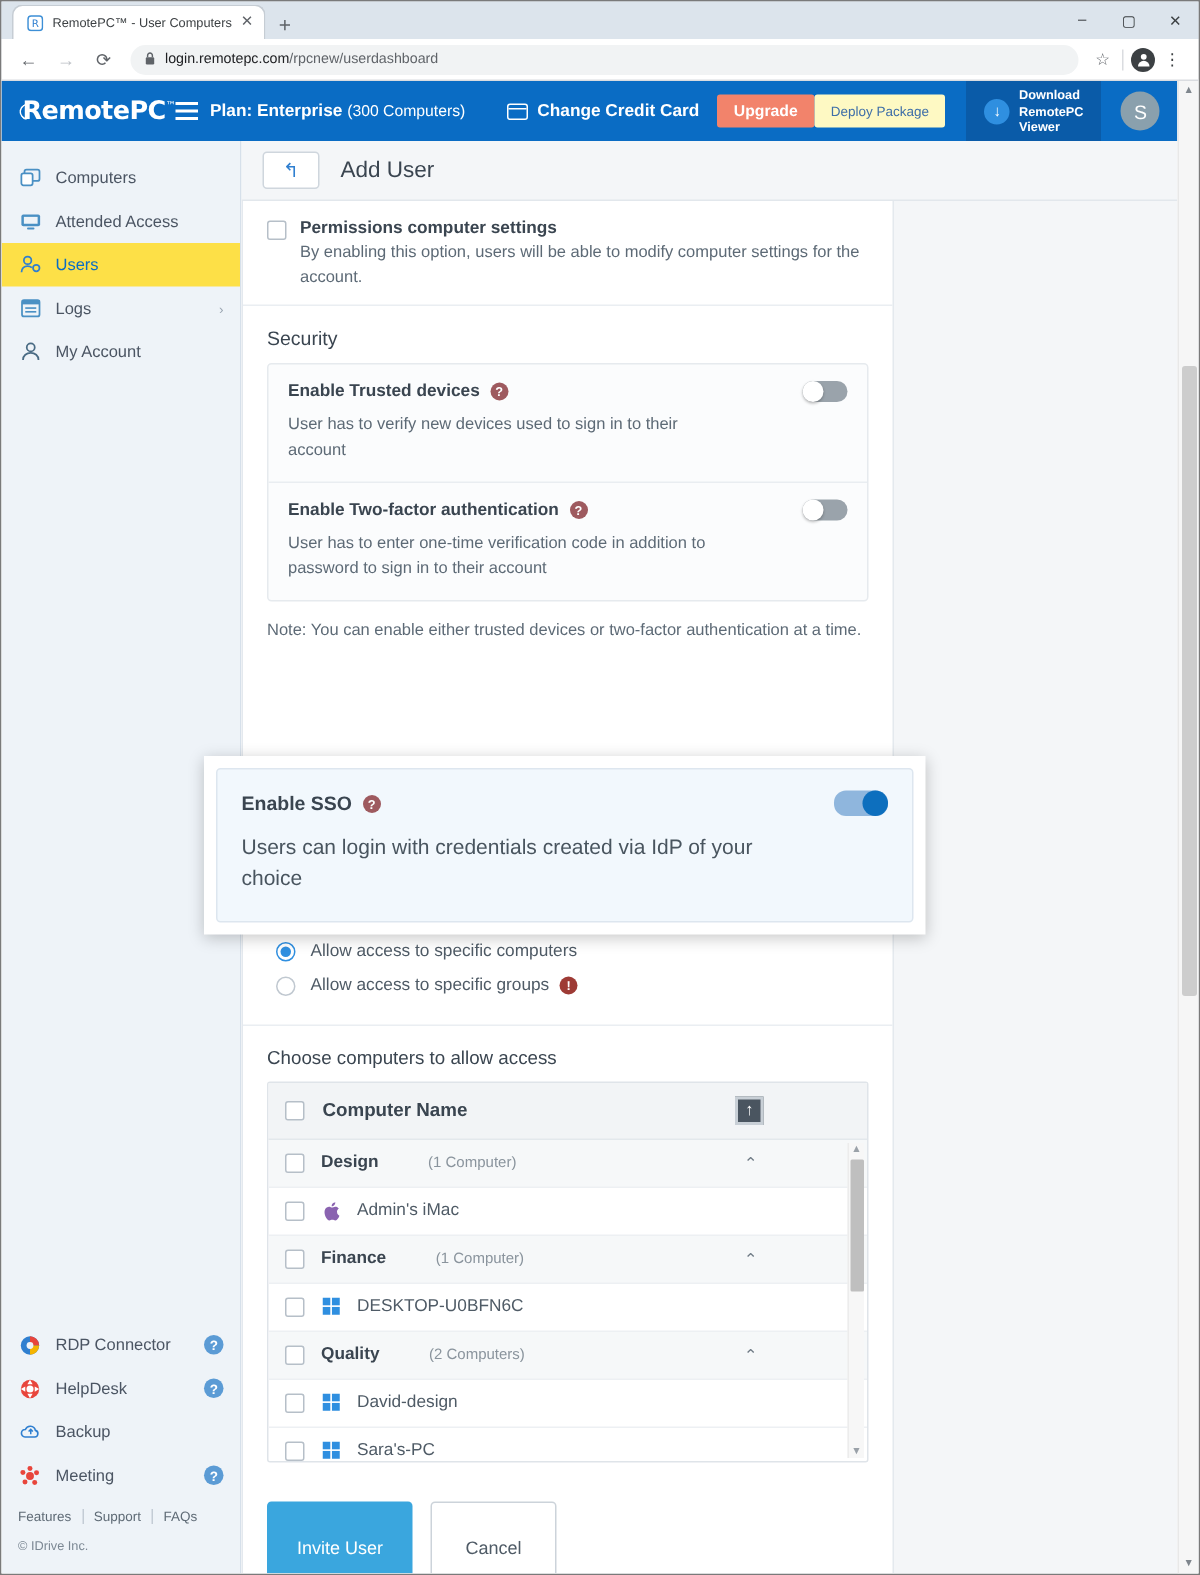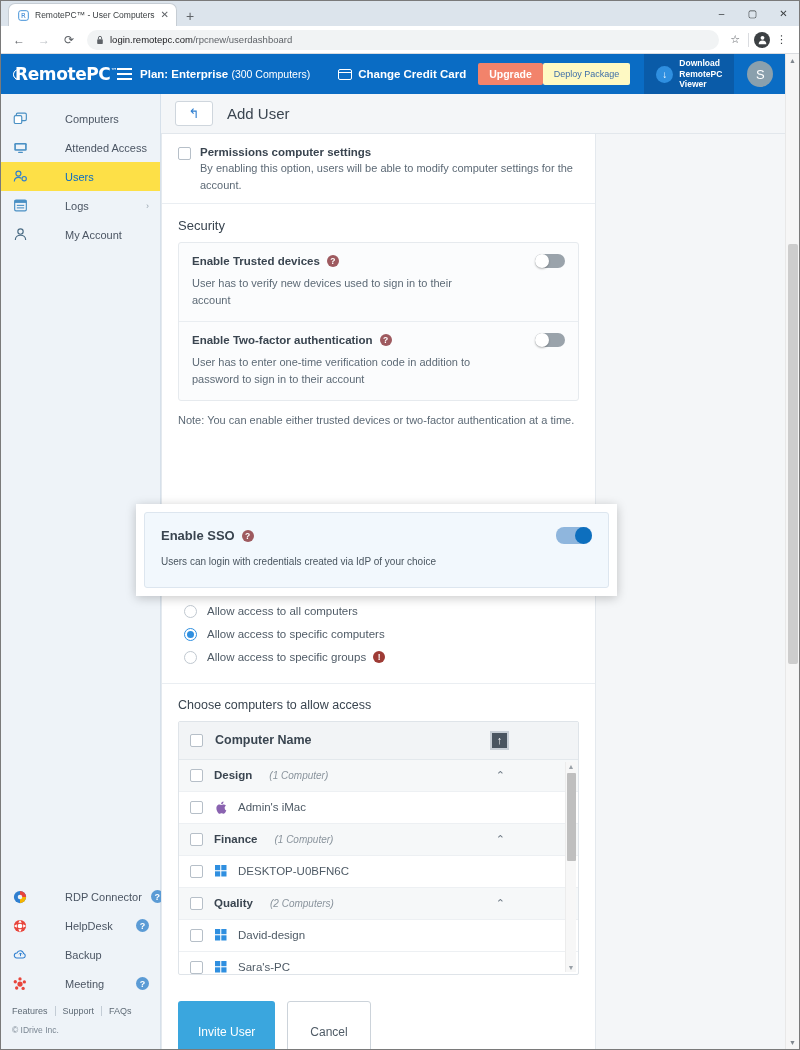--- a/index.html
+++ b/index.html
@@ -184,21 +184,21 @@
     padding: 0 11px; gap: 9px; cursor: pointer;
     font-size: 11px; color: #4b5563; position: relative;
   }
   .nav-item.active {
     background: #fde047; color: #0a6cc4; font-weight: normal;
   }
   .nav-ico {
     width: 16px; height: 16px; flex: none;
     display: flex; align-items: center; justify-content: center;
   }
-  .nav-lab { flex: 1; white-space: nowrap; margin-left: 28px; }
+  .nav-lab { flex: 1; white-space: nowrap; }
   .nav-chev { font-size: 9px; color: #9aa5b1; }
   .nav-bottom { margin-top: auto; padding-bottom: 6px; }
   .help-dot {
     width: 13px; height: 13px; border-radius: 50%;
     background: #5b9bd5; color: #fff; font-size: 9px;
     display: flex; align-items: center; justify-content: center;
     font-weight: bold; flex: none;
   }
   .foot-links {
     display: flex; align-items: center; gap: 0;
@@ -290,21 +290,21 @@
     position: absolute; left: 135px; top: 450px;
     width: 481px; background: #ffffff;
     box-shadow: 0 2px 10px rgba(0,0,0,.22);
     padding: 8px; z-index: 20;
   }
   .sso-box {
     border: 1px solid #dde6ef; background: #f2f8fd;
     border-radius: 3px; padding: 14px 16px 18px;
   }
   .sso-title { font-size: 13px; font-weight: bold; color: #3a4550; }
-  .sso-desc { font-size: 10px; color: #49555f; line-height: 1.5; margin-top: 10px; max-width: 360px; }
+  .sso-desc { font-size: 14px; color: #49555f; line-height: 1.5; margin-top: 10px; max-width: 360px; }
   .sso-toggle { width: 36px; height: 17px; }
   .sso-toggle .knob { width: 17px; height: 17px; }
   .sso-toggle.on .knob { left: 19px; }
 
   
   .perm-sect { padding: 14px 16px 14px; border-bottom: 1px solid #eaeef2; }
   .perm-title { font-size: 13px; color: #3a4550; margin-bottom: 10px; }
   .radio-row { display: flex; align-items: center; gap: 10px; padding: 5px 0 5px 6px; cursor: pointer; }
   .radio {
     width: 13px; height: 13px; border-radius: 50%;
@@ -335,21 +335,21 @@
   }
   .list-scroll { position: relative; max-height: 214px; overflow: hidden; }
   .list-row {
     display: flex; align-items: center; gap: 11px;
     padding: 0 11px; height: 32px; border-bottom: 1px solid #edf0f3;
     cursor: pointer;
   }
   .list-row.group { background: #f6f8f9; }
   .list-row:last-child { border-bottom: none; }
   .grp-name { font-size: 11.5px; font-weight: bold; color: #3a4550; }
-  .grp-count { font-size: 10px; font-style: italic; color: #8a949d; margin-left: 6px; }
+  .grp-count { font-size: 10px; color: #8a949d; margin-left: 22px; }
   .chev-up { margin-left: auto; margin-right: 62px; font-size: 11px; color: #6e7a85; }
   .pc-icon { width: 13px; height: 13px; flex: none; display: flex; align-items: center; justify-content: center; }
   .pc-name { font-size: 11.5px; color: #4f5b66; }
   .list-sb {
     position: absolute; right: 2px; top: 2px; bottom: 2px; width: 11px;
     background: #f7f7f7; border-left: 1px solid #ececec;
   }
   .list-sb .arrow {
     position: absolute; left: 0; right: 0; height: 9px;
     color: #9aa1a8; font-size: 7px; text-align: center; line-height: 9px;

